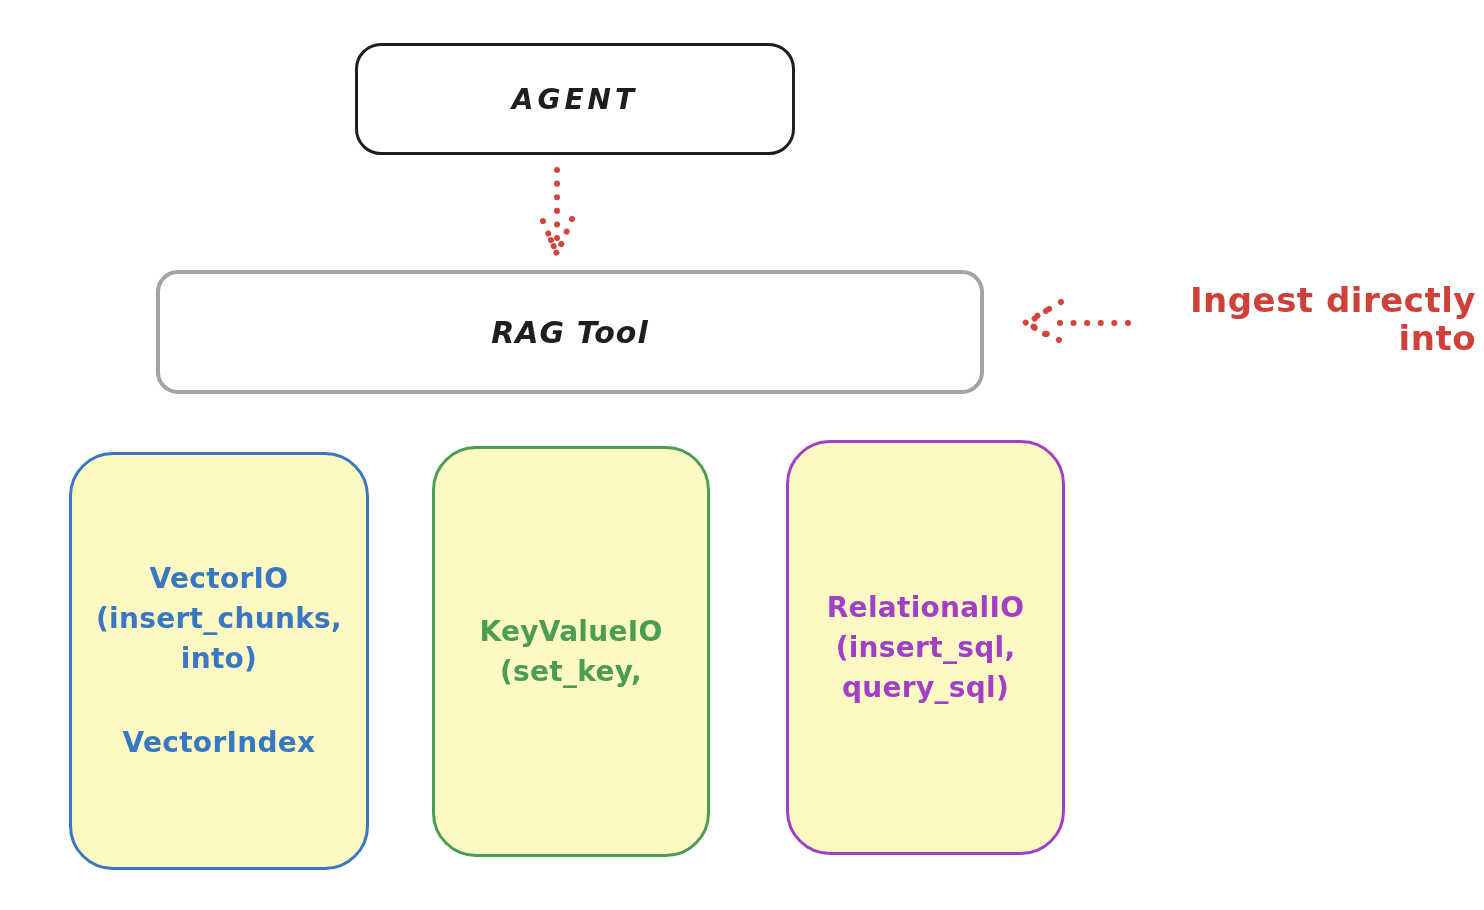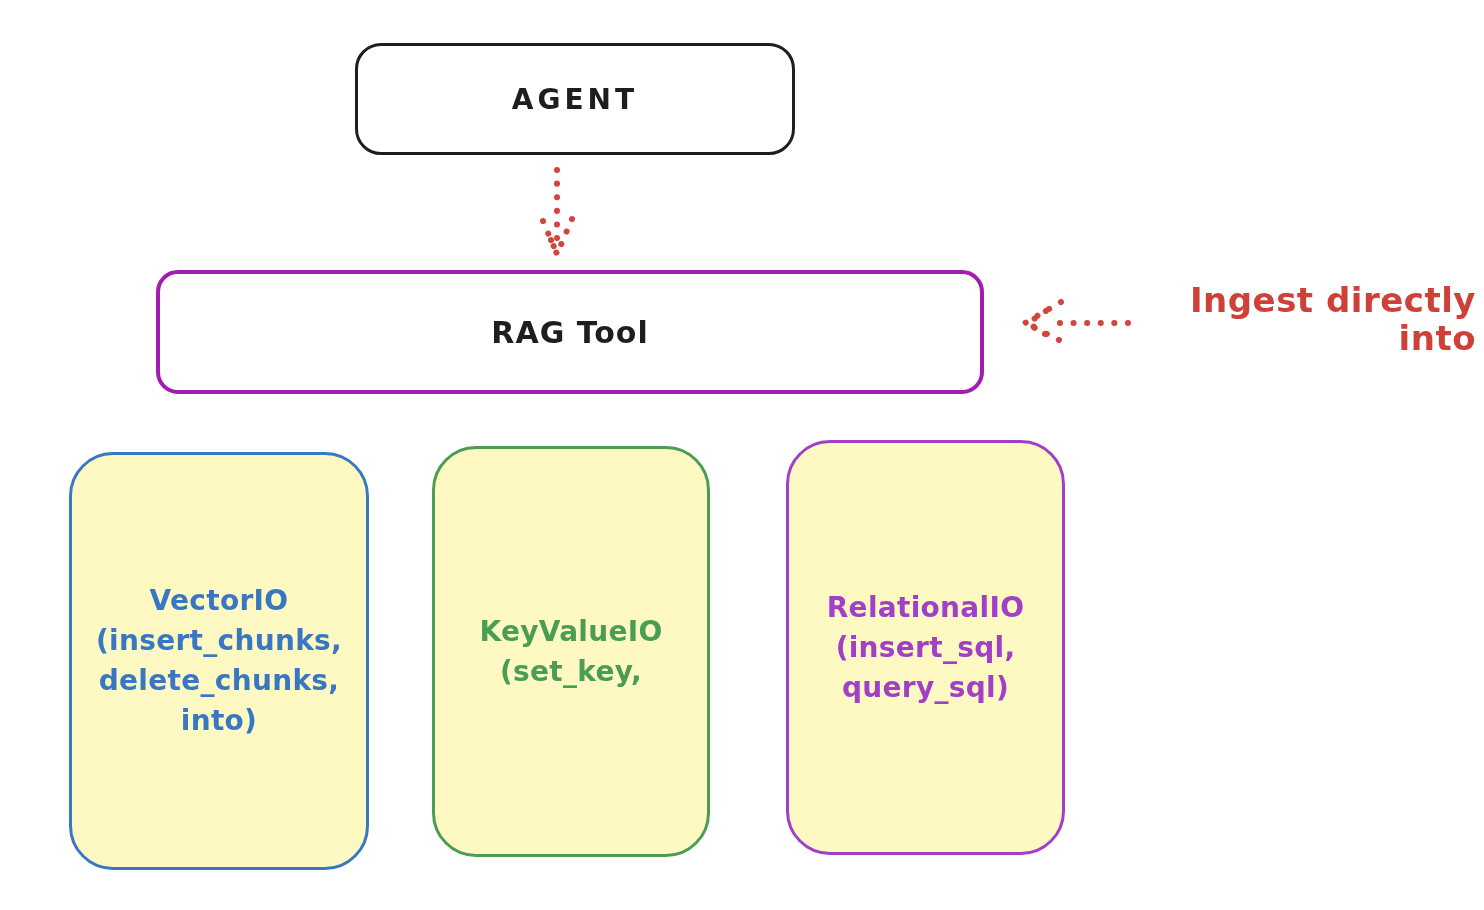--- a/index.html
+++ b/index.html
@@ -22,37 +22,38 @@
     height: 910px;
     pointer-events: none;
   }
   .node {
     position: absolute;
     box-sizing: border-box;
     display: flex;
     align-items: center;
     justify-content: center;
     background: #ffffff;
+    font-style: italic;
   }
   .agent-box {
     left: 355px; top: 43px;
     width: 440px; height: 112px;
     border: 3.5px solid #1e1e1e;
     border-radius: 26px;
   }
   .agent-box .label {
     font-size: 28px;
     font-weight: 700;
     letter-spacing: 4px;
     color: #1e1e1e;
   }
   .rag-box {
     left: 156px; top: 270px;
     width: 828px; height: 124px;
-    border: 4px solid #a21caf;
+    border: 4px solid #a3a3a3;
     border-radius: 22px;
   }
   .rag-box .label {
     font-size: 30px;
     font-weight: 600;
     letter-spacing: 1px;
     color: #1e1e1e;
   }
   .annotation {
     position: absolute;
@@ -142,23 +143,23 @@
   </div>
 
   <div class="annotation">
     <div>Ingest directly into</div>
   </div>
 
   <div class="storage-box storage-blue">
     <div class="lines">
       <div>VectorIO</div>
       <div>(insert_chunks,</div>
-      <div>delete_chunks,</div>
       <div>into)</div>
     </div>
+    <div class="index-label">VectorIndex</div>
   </div>
 
   <div class="storage-box storage-green">
     <div class="lines">
       <div>KeyValueIO</div>
       <div>(set_key,</div>
     </div>
   </div>
 
   <div class="storage-box storage-purple">

